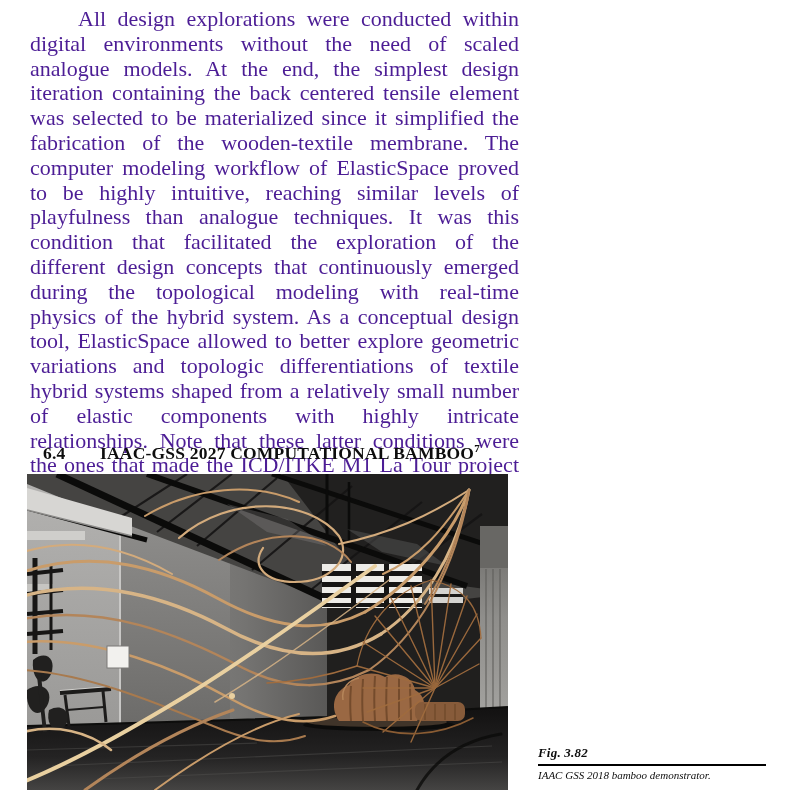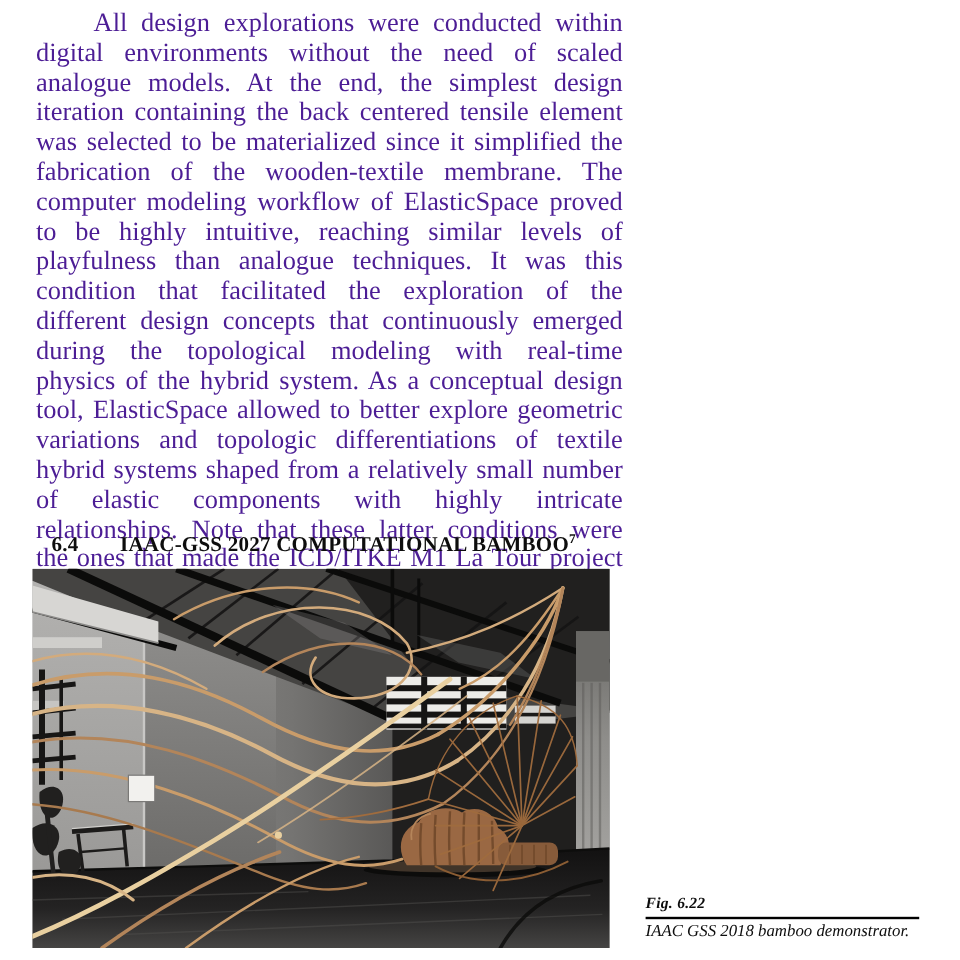--- a/index.html
+++ b/index.html
@@ -24,21 +24,21 @@
   .figure-photo{
     position:absolute;left:27px;top:474px;width:481px;height:316px;
     display:block;
   }
   .figure-caption-block{
     position:absolute;left:538px;top:745px;width:230px;
     font-style:italic;color:#0d0d0d;
   }
   .figure-label{font-size:13px;font-weight:bold;letter-spacing:0.2px;}
   .caption-rule{border:0;border-top:2px solid #000;margin:3px 0 3px 0;width:228px;}
-  .figure-caption{font-size:14px;}
+  .figure-caption{font-size:11px;}
 </style>
 </head>
 <body>
 
 <div class="page">
 
   <div class="body-paragraph">All design explorations were conducted within digital environments without the need of scaled analogue models. At the end, the simplest design iteration containing the back centered tensile element was selected to be materialized since it simplified the fabrication of the wooden-textile membrane. The computer modeling workflow of ElasticSpace proved to be highly intuitive, reaching similar levels of playfulness than analogue techniques. It was this condition that facilitated the exploration of the different design concepts that continuously emerged during the topological modeling with real-time physics of the hybrid system. As a conceptual design tool, ElasticSpace allowed to better explore geometric variations and topologic differentiations of textile hybrid systems shaped from a relatively small number of elastic components with highly intricate relationships. Note that these latter conditions were the ones that made the ICD/ITKE M1 La Tour project so relevant and groundbreaking.</div>
 
   <h2 class="section-heading">
     <span class="section-number">6.4</span>
@@ -237,18 +237,18 @@
       </g>
       <path d="M336,248 C370,266 412,262 446,244" stroke="#8a5c33" stroke-width="1.6"></path>
       <path d="M330,192 C300,202 268,208 240,209" stroke="#a06c3e" stroke-width="1.5"></path>
       <path d="M390,316 C408,284 438,266 474,260" stroke="#0b0b0a" stroke-width="3" opacity="0.8"></path>
     </g>
 
     <rect x="80" y="172" width="22" height="22" fill="#f2f1ee" stroke="#7a7977" stroke-width="1"></rect>
   </svg>
 
   <div class="figure-caption-block">
-    <div class="figure-label">Fig. 6.22</div>
+    <div class="figure-label">Fig. 3.82</div>
     <hr class="caption-rule">
     <div class="figure-caption">IAAC GSS 2018 bamboo demonstrator.</div>
   </div>
 
 </div>
 
 </body></html>

